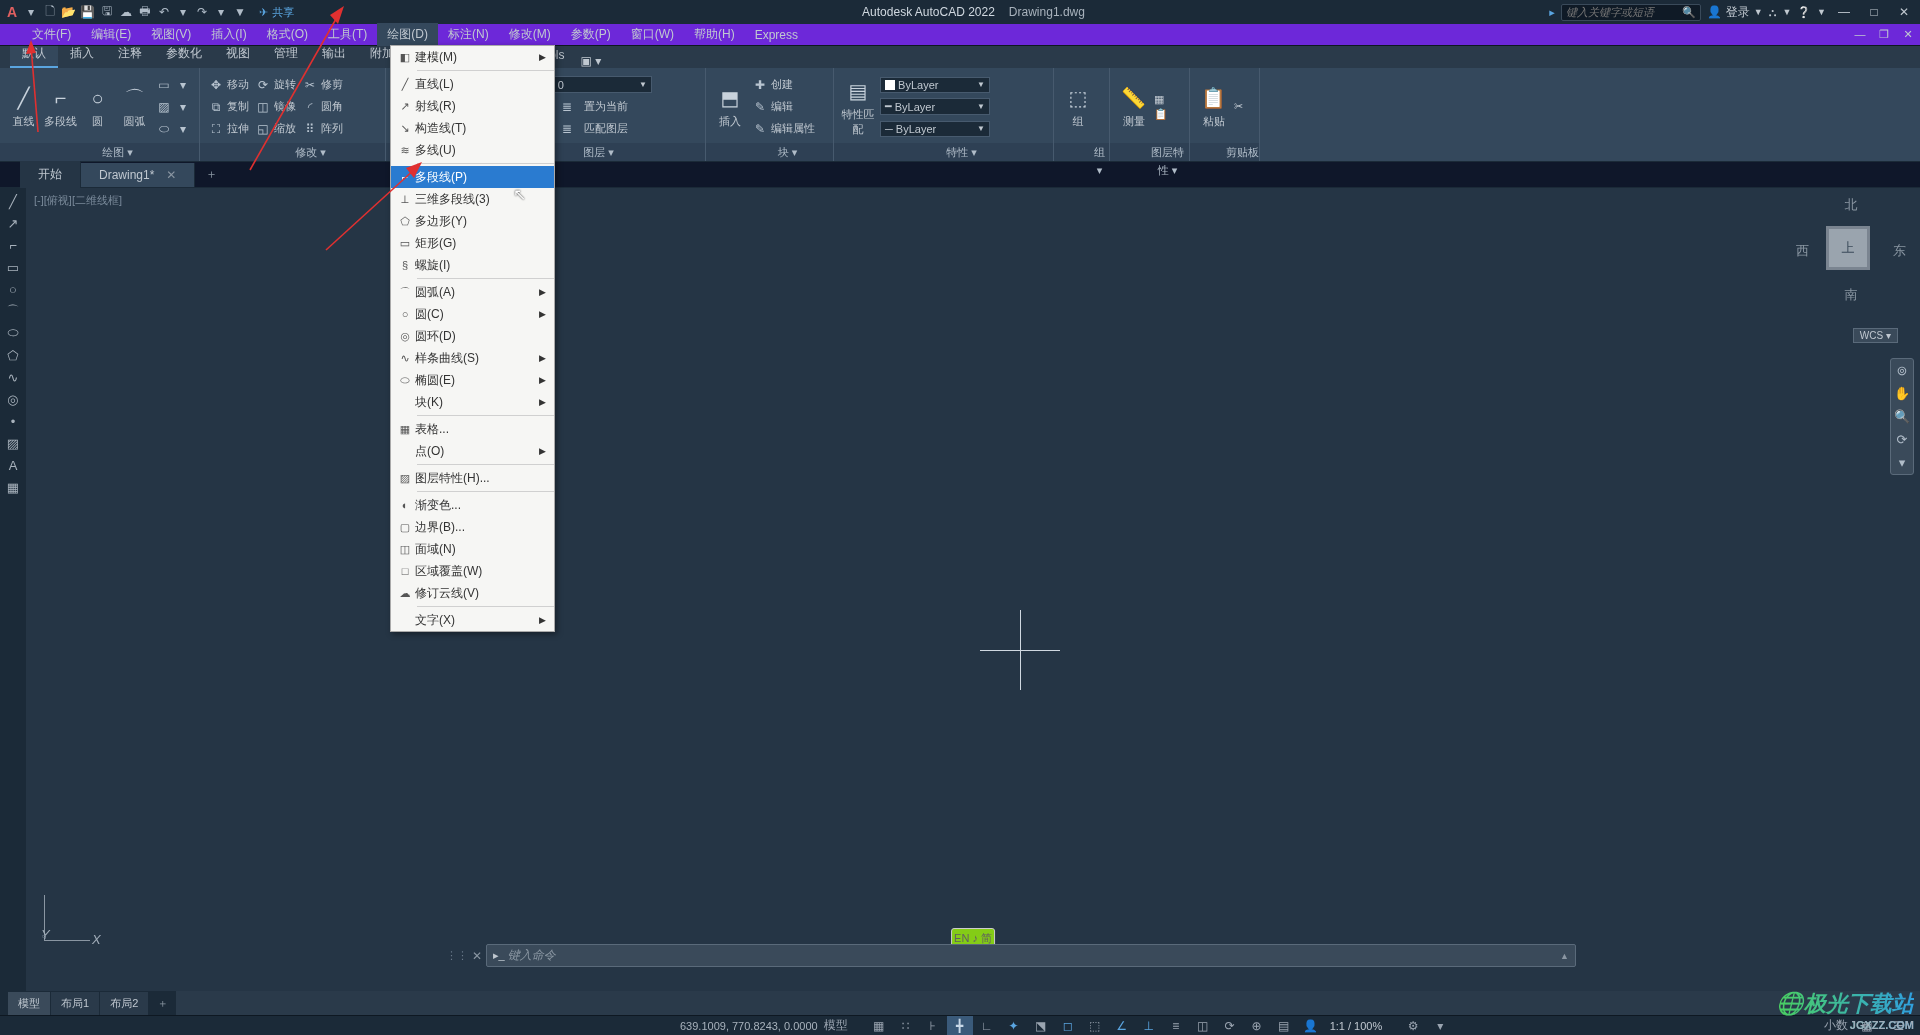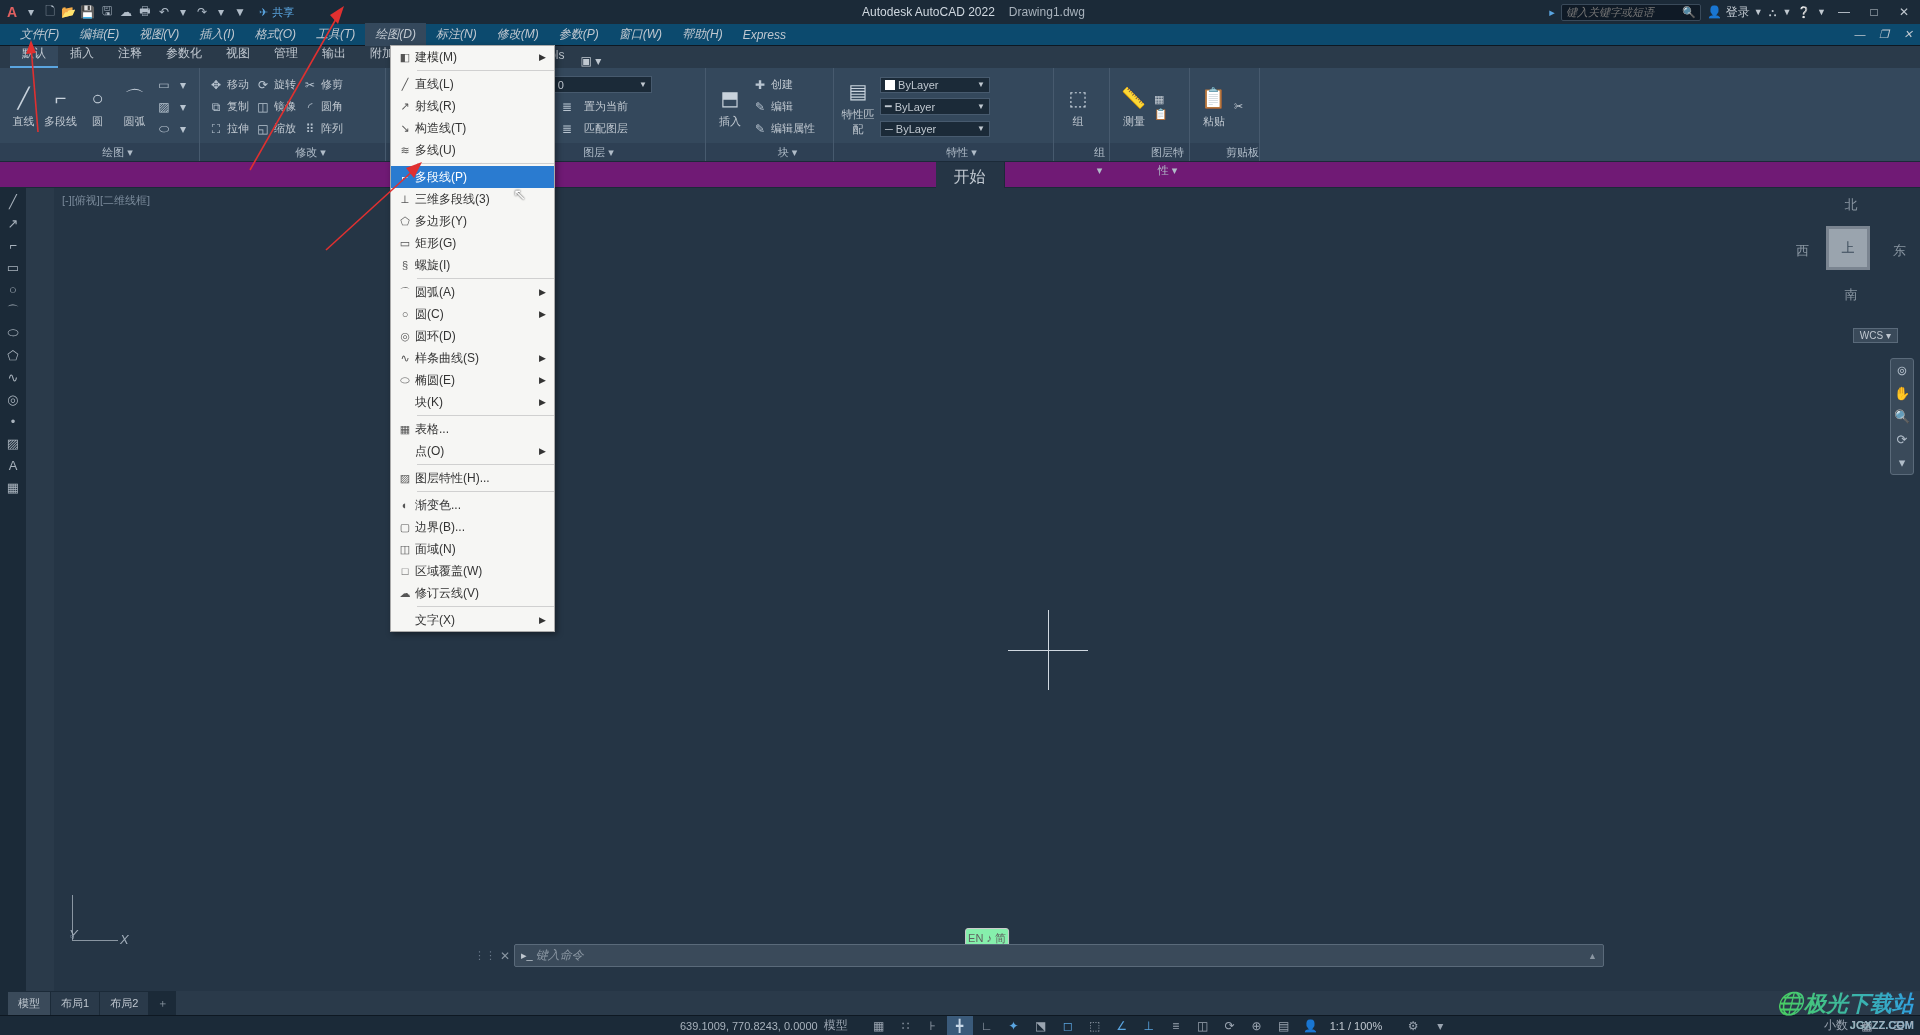--- a/index.html
+++ b/index.html
@@ -16,21 +16,21 @@
 .title-center .doc { color:#a8b2bc; }
 .title-right { margin-left:auto; display:flex; align-items:center; gap:6px; padding-right:4px; }
 .search-box { display:flex; align-items:center; background:#0f1a26; border:1px solid #3a4a5a; border-radius:2px; padding:1px 4px; width:140px; }
 .search-box input { background:transparent; border:none; color:#7a8a9a; font-size:11px; width:100%; outline:none; font-style:italic; }
 .search-box .si { color:#8a96a2; font-size:11px; margin-left:auto; }
 .acct { display:flex; align-items:center; gap:4px; font-size:12px; }
 .tri { font-size:9px; }
 .winbtn { width:24px; height:18px; display:flex; align-items:center; justify-content:center; font-size:12px; }
 
 
-.menubar { height:22px; background:#0c4a6e; display:flex; align-items:center; padding-left:10px; font-size:12px; border-bottom:1px solid #0e1822; position:relative;font-style:italic; }
+.menubar { height:22px; background:#6d28d9; display:flex; align-items:center; padding-left:22px; font-size:12px; border-bottom:1px solid #0e1822; position:relative; }
 .menubar .mi { padding:3px 10px; cursor:pointer; }
 .menubar .mi.active { background:#34485c; }
 .menubar .restore { margin-left:auto; display:flex; }
 .menubar .restore div { width:24px; text-align:center; font-size:11px; }
 
 
 .ribtabs { height:22px; background:#2a3a4a; display:flex; align-items:flex-end; padding-left:10px; font-size:12px; }
 .ribtabs .rt { padding:4px 12px; border-bottom:2px solid transparent; }
 .ribtabs .rt.active { background:#34485c; border-bottom:2px solid #5aa5e0; }
 .ribtabs .marker { margin-left:4px; }
@@ -43,47 +43,47 @@
 .big { display:flex; flex-direction:column; align-items:center; justify-content:center; width:36px; gap:2px; }
 .big .bicon { width:28px; height:28px; display:flex; align-items:center; justify-content:center; font-size:20px; color:#c8d2dc; }
 .big .blabel { font-size:11px; text-align:center; }
 .col { display:flex; flex-direction:column; gap:2px; justify-content:center; }
 .row { display:flex; align-items:center; gap:3px; height:20px; padding:0 2px; }
 .row .ricon { width:16px; height:16px; display:flex; align-items:center; justify-content:center; font-size:12px; color:#b8c4d0; }
 .sel { background:#1b2a38; border:1px solid #475a6e; padding:1px 4px; min-width:110px; display:flex; align-items:center; font-size:11px; }
 .sel .dd { margin-left:auto; font-size:8px; }
 
 
-.doctabs { height:26px; background:#701a75; display:flex; align-items:center; padding-left:20px; font-size:16px; border-bottom:1px solid #1b2a38;flex-direction:column; }
+.doctabs { height:26px; background:#0f172a; display:flex; align-items:center; padding-left:20px; font-size:12px; border-bottom:1px solid #1b2a38; }
 .doctabs .dt { padding:5px 18px; background:#2e4054; border-right:1px solid #1b2a38; }
 .doctabs .dt.first { background:#253545; }
 .doctabs .dt.active { background:#34485c; }
 .doctabs .dt .x { margin-left:12px; color:#8a96a2; }
 .doctabs .plus { padding:5px 10px; color:#8a96a2; }
 
 
-.workspace { position:absolute; top:188px; left:26px; right:0; bottom:44px; background:#253545;margin-left:28px; }
+.workspace { position:absolute; top:188px; left:26px; right:0; bottom:44px; background:#253545; }
 .vp-label { position:absolute; top:5px; left:8px; color:#7a8a9a; font-size:11px; }
 .crosshair { position:absolute; top:462px; left:994px; }
 .crosshair .h { position:absolute; width:80px; height:1px; background:#d0d8e0; left:-40px; }
 .crosshair .v { position:absolute; width:1px; height:80px; background:#d0d8e0; top:-40px; }
 .ucs { position:absolute; bottom:50px; left:18px; }
 .ucs .y { position:absolute; width:1px; height:46px; background:#8a96a2; bottom:0; }
 .ucs .x { position:absolute; height:1px; width:46px; background:#8a96a2; bottom:0; }
 .ucs .yl { position:absolute; top:-14px; left:-3px; color:#a0acb8; font-style:italic; font-size:13px; }
 .ucs .xl { position:absolute; left:48px; bottom:-6px; color:#a0acb8; font-style:italic; font-size:13px; }
 .ucs .diag { position:absolute; bottom:-2px; left:-2px; color:#6a7a8a; font-size:12px; }
 .viewcube-wrap { position:absolute; top:8px; right:14px; width:110px; height:110px; }
 .vc-n,.vc-s,.vc-e,.vc-w { position:absolute; color:#8a96a2; font-size:13px; }
 .vc-n{top:0;left:50%;transform:translateX(-50%);} .vc-s{bottom:2px;left:50%;transform:translateX(-50%);}
 .vc-w{left:0;top:50%;transform:translateY(-50%);} .vc-e{right:0;top:50%;transform:translateY(-50%);}
 .vc-cube { position:absolute; top:30px; left:30px; width:44px; height:44px; background:#9aa4ae; border:3px solid #7a8490; display:flex; align-items:center; justify-content:center; color:#3a4a5a; font-size:13px; }
 .wcs { position:absolute; top:140px; right:22px; background:#3a4a5a; border:1px solid #5a6a7a; padding:1px 6px; font-size:10px; color:#c0c8d0; }
 .navbar { position:absolute; top:170px; right:6px; width:24px; background:#3a4a5a; border:1px solid #5a6a7a; border-radius:3px; padding:4px 0; display:flex; flex-direction:column; align-items:center; gap:8px; font-size:13px; color:#b0bcc8; }
-.imebadge { position:absolute; bottom:42px; left:50%; transform:translateX(-50%); background:#86efac; color:#606060; border:1px solid #ccc; border-radius:3px; padding:2px 2px; font-size:11px; }
+.imebadge { position:absolute; bottom:42px; left:50%; transform:translateX(-50%); background:#84cc16; color:#606060; border:1px solid #ccc; border-radius:3px; padding:2px 2px; font-size:11px; }
 
 
 .lefttb { position:absolute; top:188px; left:0; width:26px; bottom:44px; background:#1b2a38; display:flex; flex-direction:column; align-items:center; gap:4px; padding-top:4px; }
 .lefttb .lt { width:20px; height:18px; display:flex; align-items:center; justify-content:center; font-size:13px; color:#a8b2bc; }
 
 
 .ddmenu { position:absolute; top:45px; left:390px; width:165px; background:#f6f6f4; border:1px solid #aaa; box-shadow:2px 2px 6px rgba(0,0,0,.4); color:#333; font-size:12px; z-index:100; }
 .ddmenu .dmi { display:flex; align-items:center; height:22px; padding:0 8px 0 4px; }
 .ddmenu .dmi.hl { background:#2a7bd0; color:#fff; }
 .ddmenu .dmi .dicon { width:20px; height:16px; display:flex; align-items:center; justify-content:center; font-size:11px; color:#555; }

